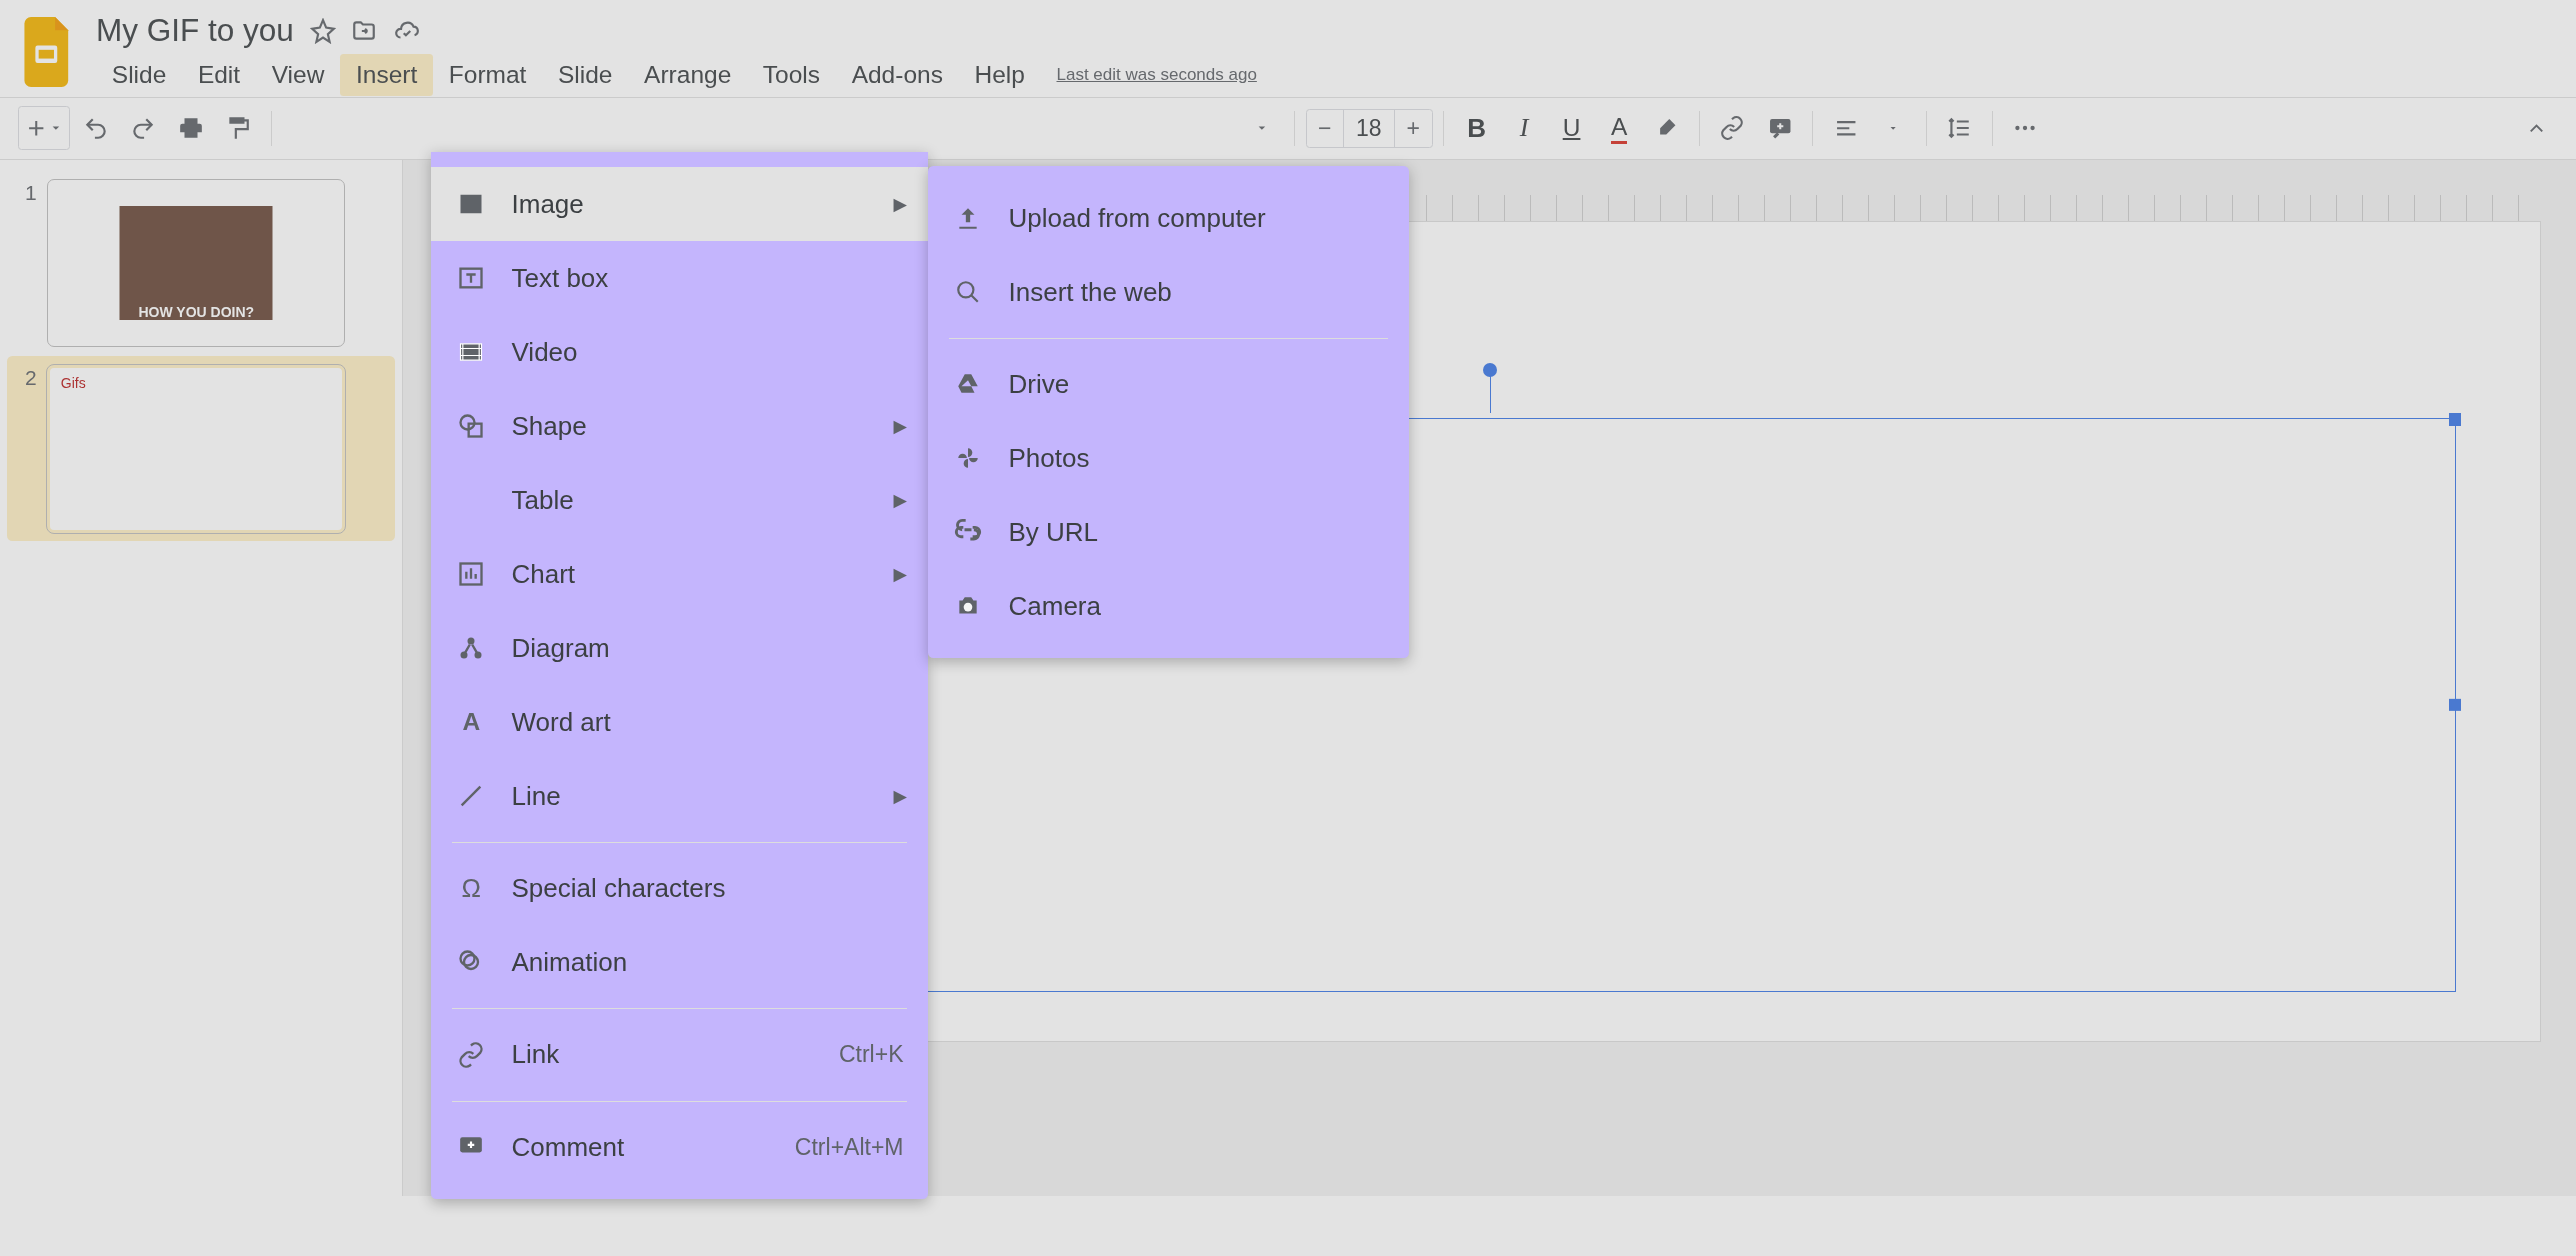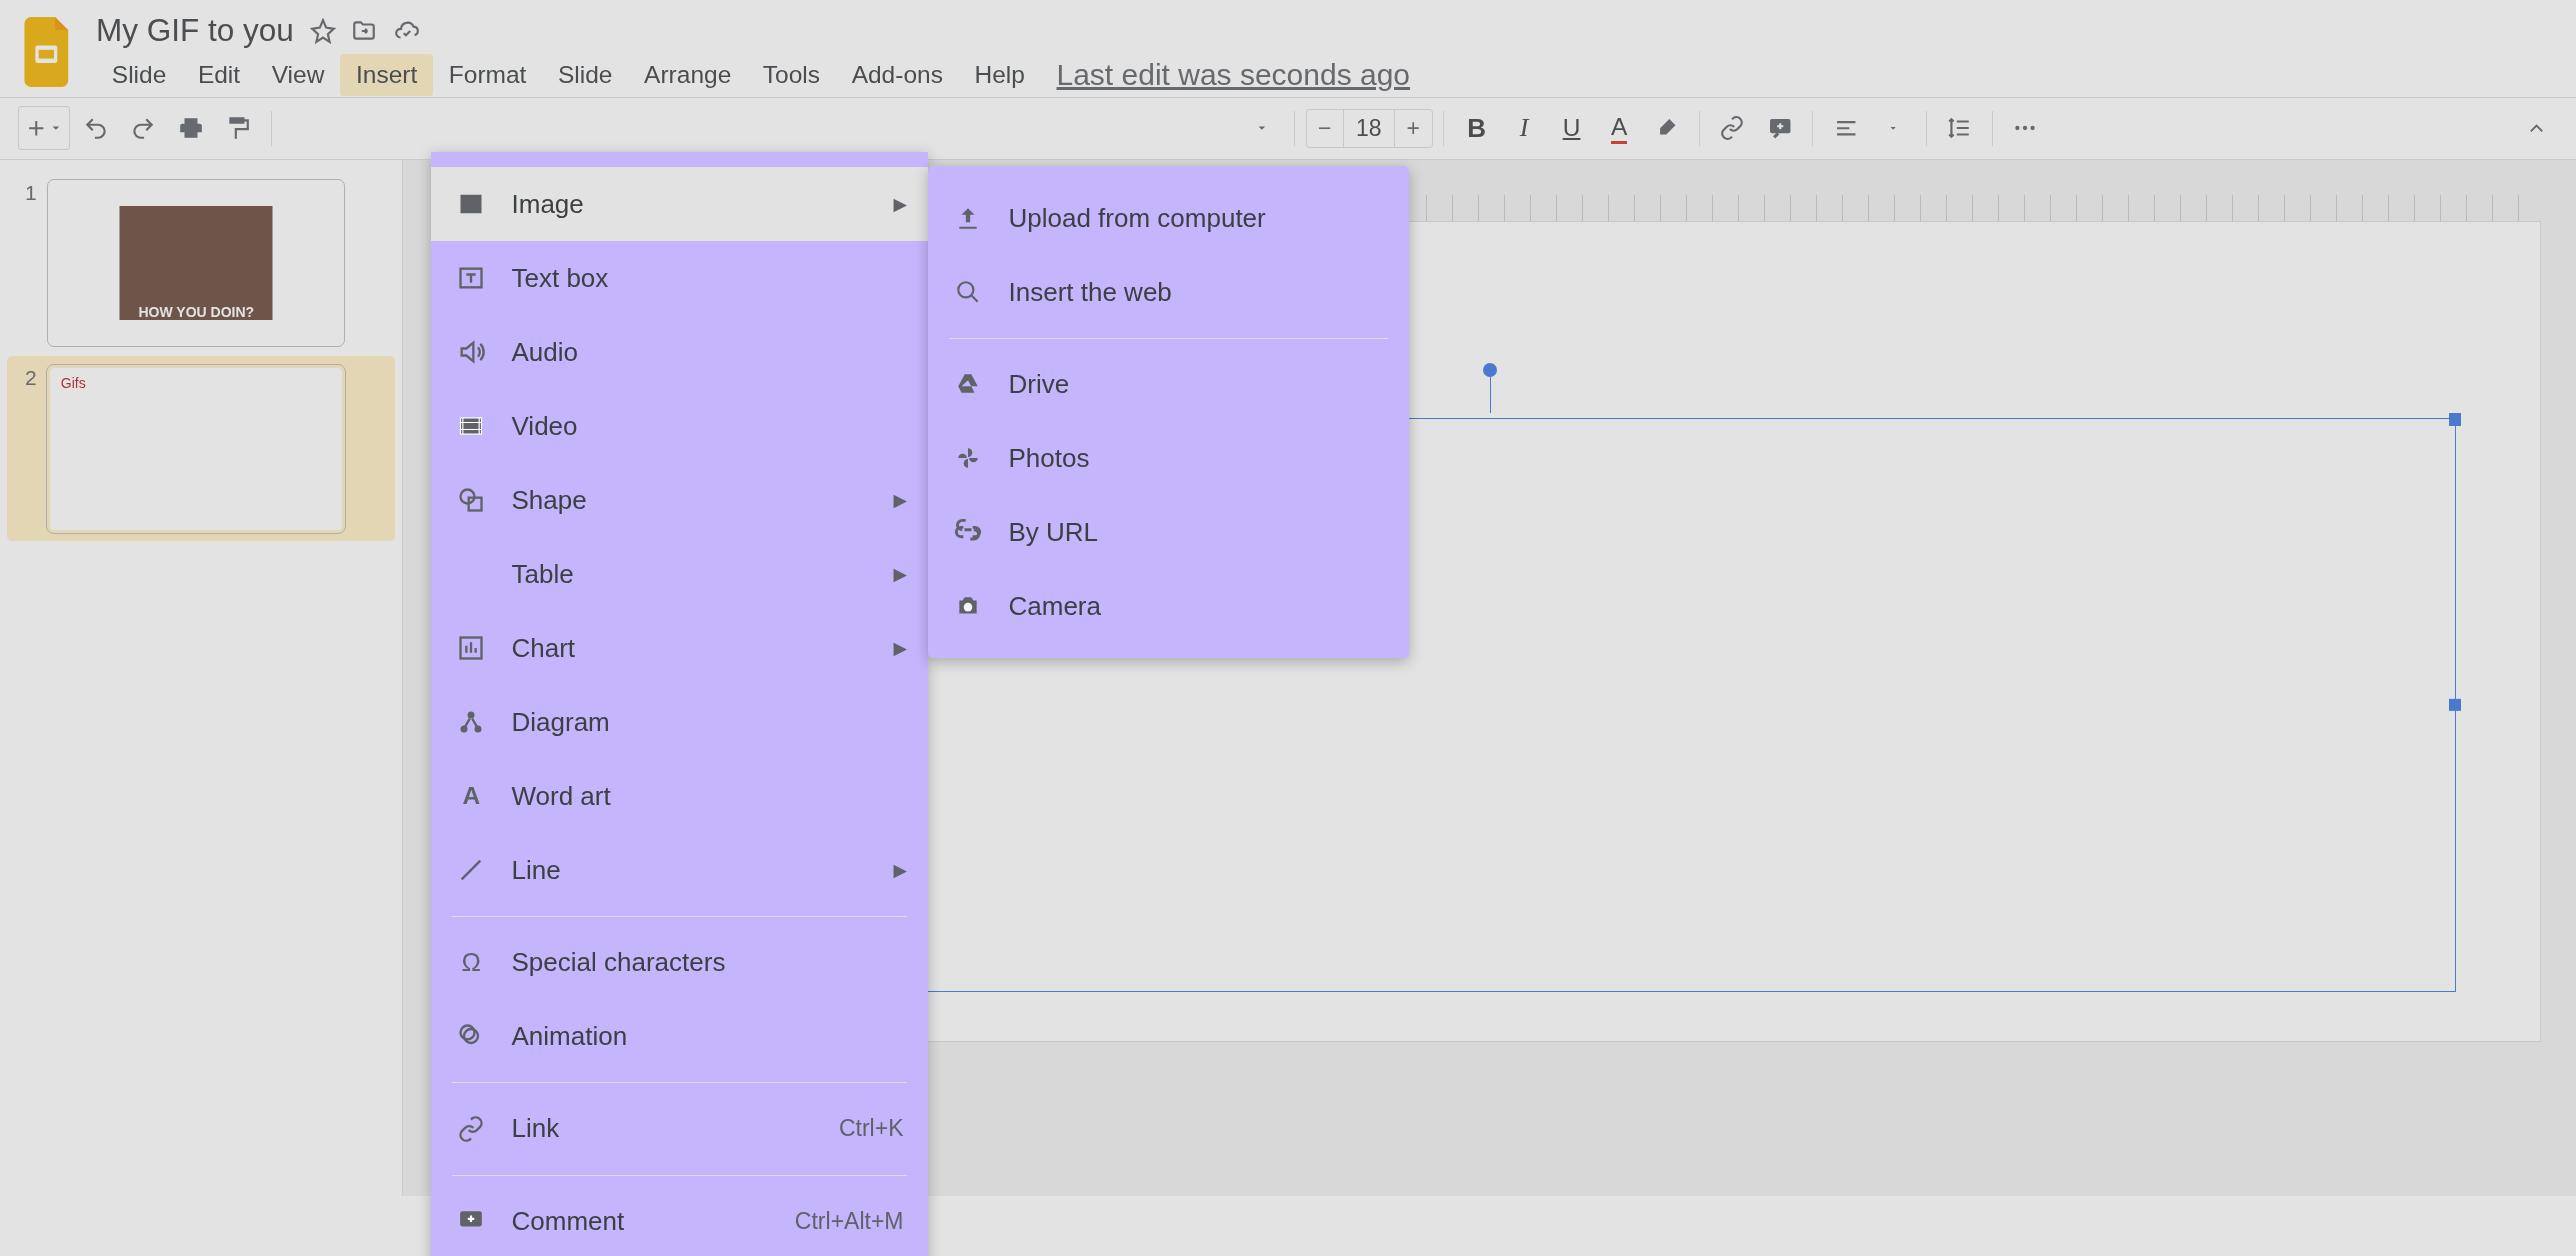--- a/index.html
+++ b/index.html
@@ -11,21 +11,21 @@
 .header { display: flex; align-items: flex-start; padding: 12.3px 17.5px 0 17.5px; gap: 17.5px; }
 .logo { width: 61px; height: 79px; display:flex; align-items:center; justify-content:center;}
 .logo svg { width: 53px; height: 70px; }
 .header-main { flex: 1; }
 .title-row { display: flex; align-items: center; gap: 15.8px; margin-bottom: 3.5px;}
 .doc-title { font-size: 31.5px; color: #3c4043; font-weight: 400; }
 .star, .folder-move, .cloud { color: #5f6368; }
 .menubar { display: flex; gap: 0; align-items: center; font-size: 24.5px; color: #3c4043; height: 44px;}
 .menubar .mitem { padding: 7px 15.8px; cursor: pointer; border-radius: 3.5px;}
 .menubar .mitem.active { background: #feefc3; }
-.lastedit { margin-left: 15.8px; text-decoration: underline; color: #5f6368; font-size: 30px;}
+.lastedit { margin-left: 15.8px; text-decoration: underline; color: #5f6368; font-size: 17px;}
 
 
 .toolbar { display: flex; align-items: center; height: 63px; border-top: 0.9px solid #e0e0e0; border-bottom: 0.9px solid #e0e0e0; padding: 0 17.5px; gap: 3.5px; font-size: 23px; color:#5f6368;}
 .tbtn { width: 44px; height: 44px; display:flex; align-items:center; justify-content:center; border-radius: 3.5px; cursor:pointer; color:#5f6368;}
 .tsep { width: 0.9px; height: 35px; background: #e0e0e0; margin: 0 7px;}
 .newbtn { display:flex; align-items:center; border:0.9px solid #dadce0; border-radius:3.5px; height:44px; padding:0 5.3px;}
 .fontsize { display:flex; align-items:center; border:0.9px solid #dadce0; border-radius:3.5px; height:39px;}
 .fontsize .seg { width:37px; height:39px; display:flex;align-items:center;justify-content:center; border-right:0.9px solid #dadce0;}
 .fontsize .seg:last-child{border-right:none;}
 .fontsize .val { width:51px; text-align:center; color:#3c4043;}
@@ -271,28 +271,20 @@
           <svg width="28" height="28" viewBox="0 0 24 24" fill="none" stroke="#5f6368" stroke-width="2">
             <rect x="3" y="4" width="18" height="16"></rect>
             <path d="M8 9h8M12 9v7"></path>
           </svg>
         </span>
       <span>Text box</span>
     </div>
     <div class="mrow">
       <span class="micon">
           <svg width="28" height="28" viewBox="0 0 24 24" fill="#5f6368">
-            <path d="M4 9v6h4l6 5V4L8 9zM18 8a6 6 0 0 1 0 8M20 5a10 10 0 0 1 0 14" fill="none" stroke="#5f6368" stroke-width="2"></path>
-          </svg>
-        </span>
-      <span>Audio</span>
-    </div>
-    <div class="mrow">
-      <span class="micon">
-          <svg width="28" height="28" viewBox="0 0 24 24" fill="#5f6368">
             <path d="M3 5h18v14H3zM5 5v14M19 5v14M3 9h18M3 15h18" stroke="#fff" stroke-width="1"></path>
           </svg>
         </span>
       <span>Video</span>
     </div>
     <div class="mrow">
       <span class="micon">
           <svg width="28" height="28" viewBox="0 0 24 24" fill="none" stroke="#5f6368" stroke-width="2">
             <circle cx="9" cy="9" r="6"></circle>
             <rect x="10" y="10" width="11" height="11"></rect>

